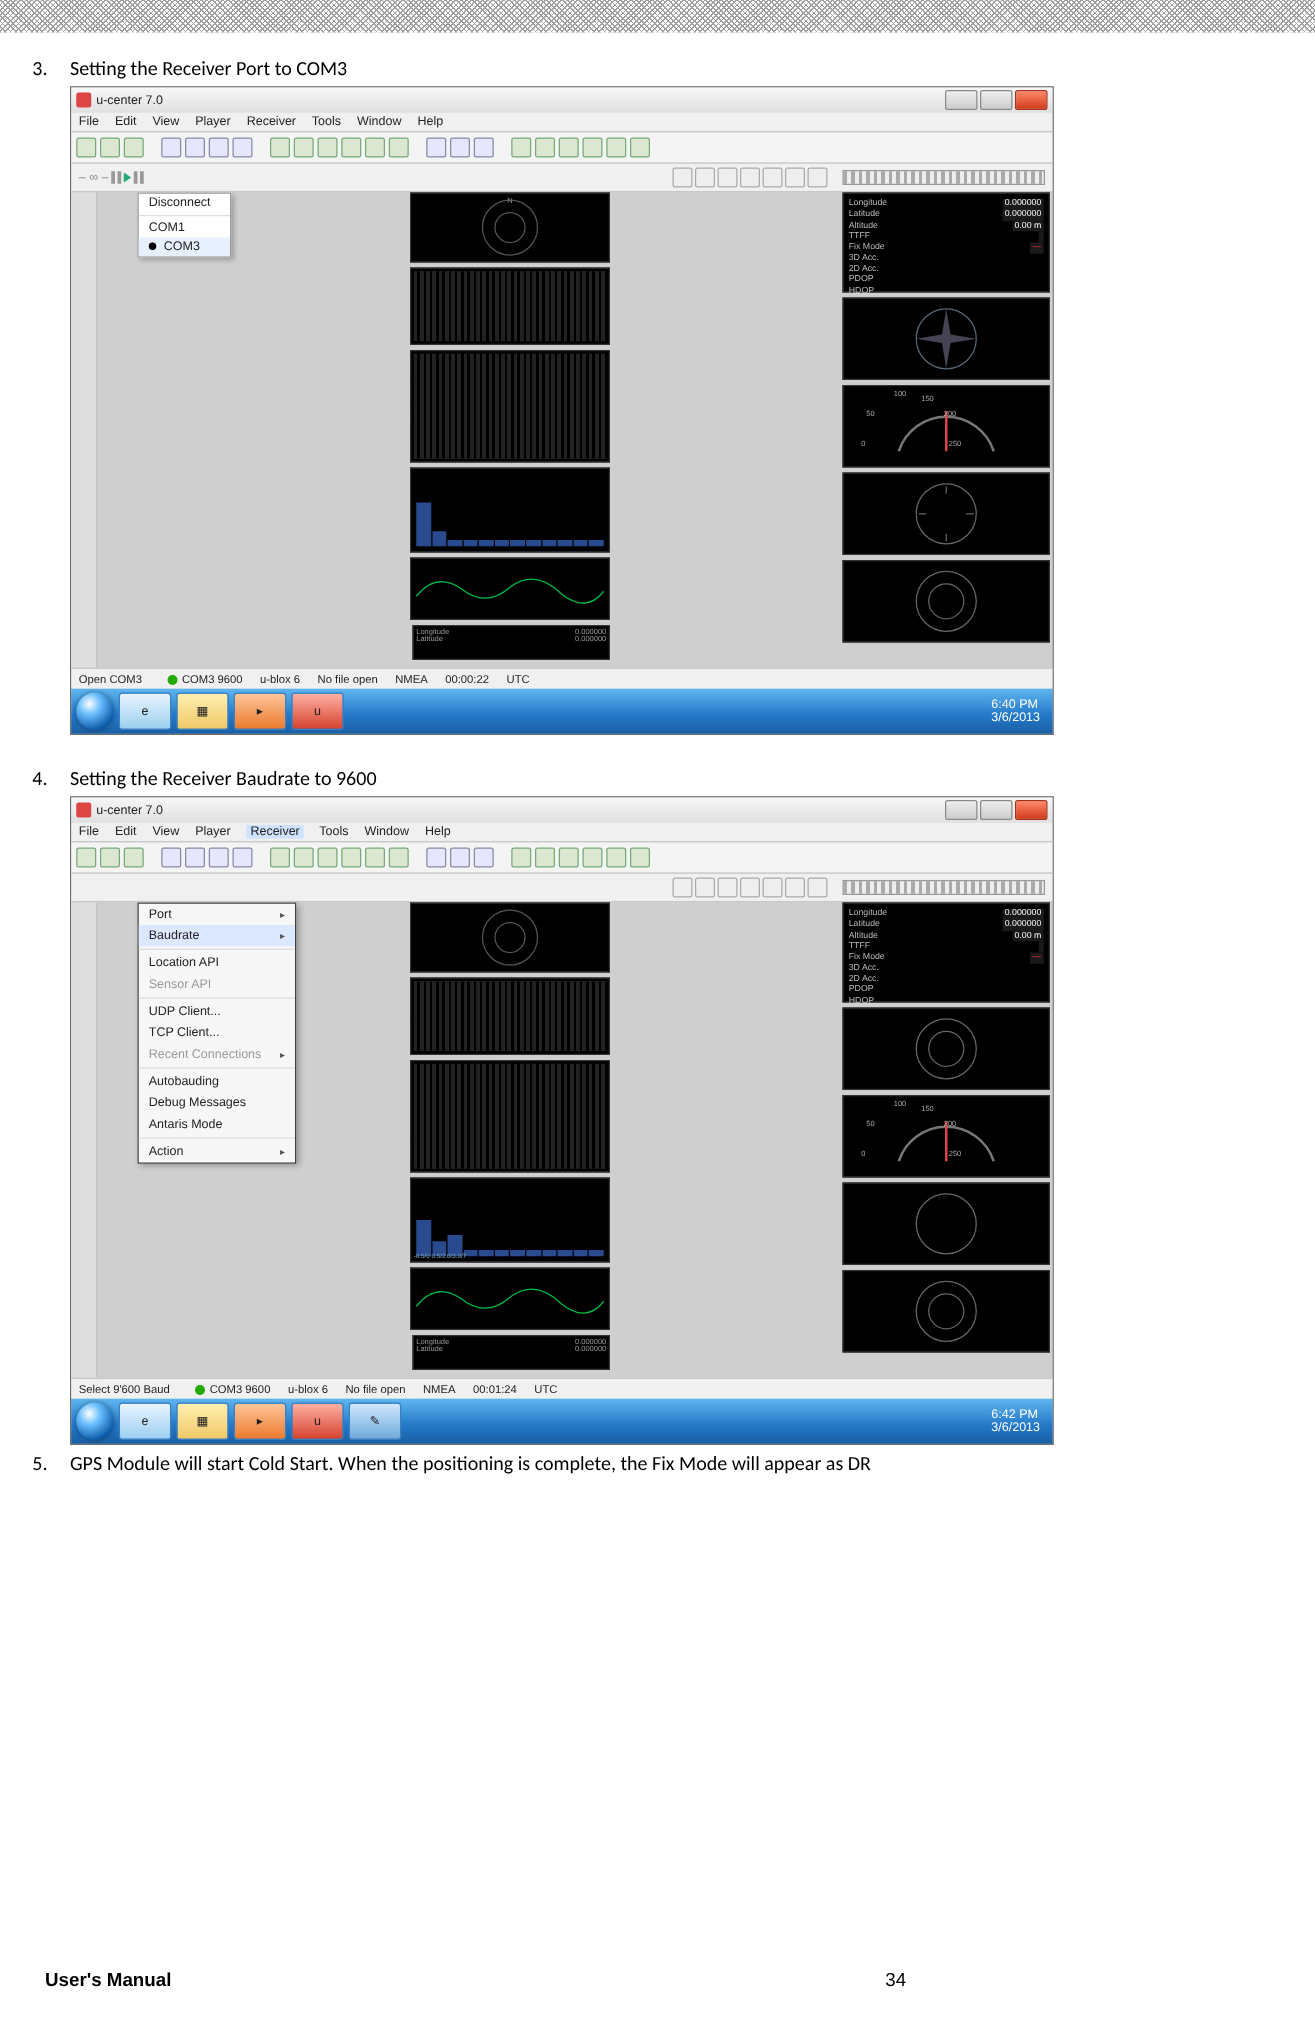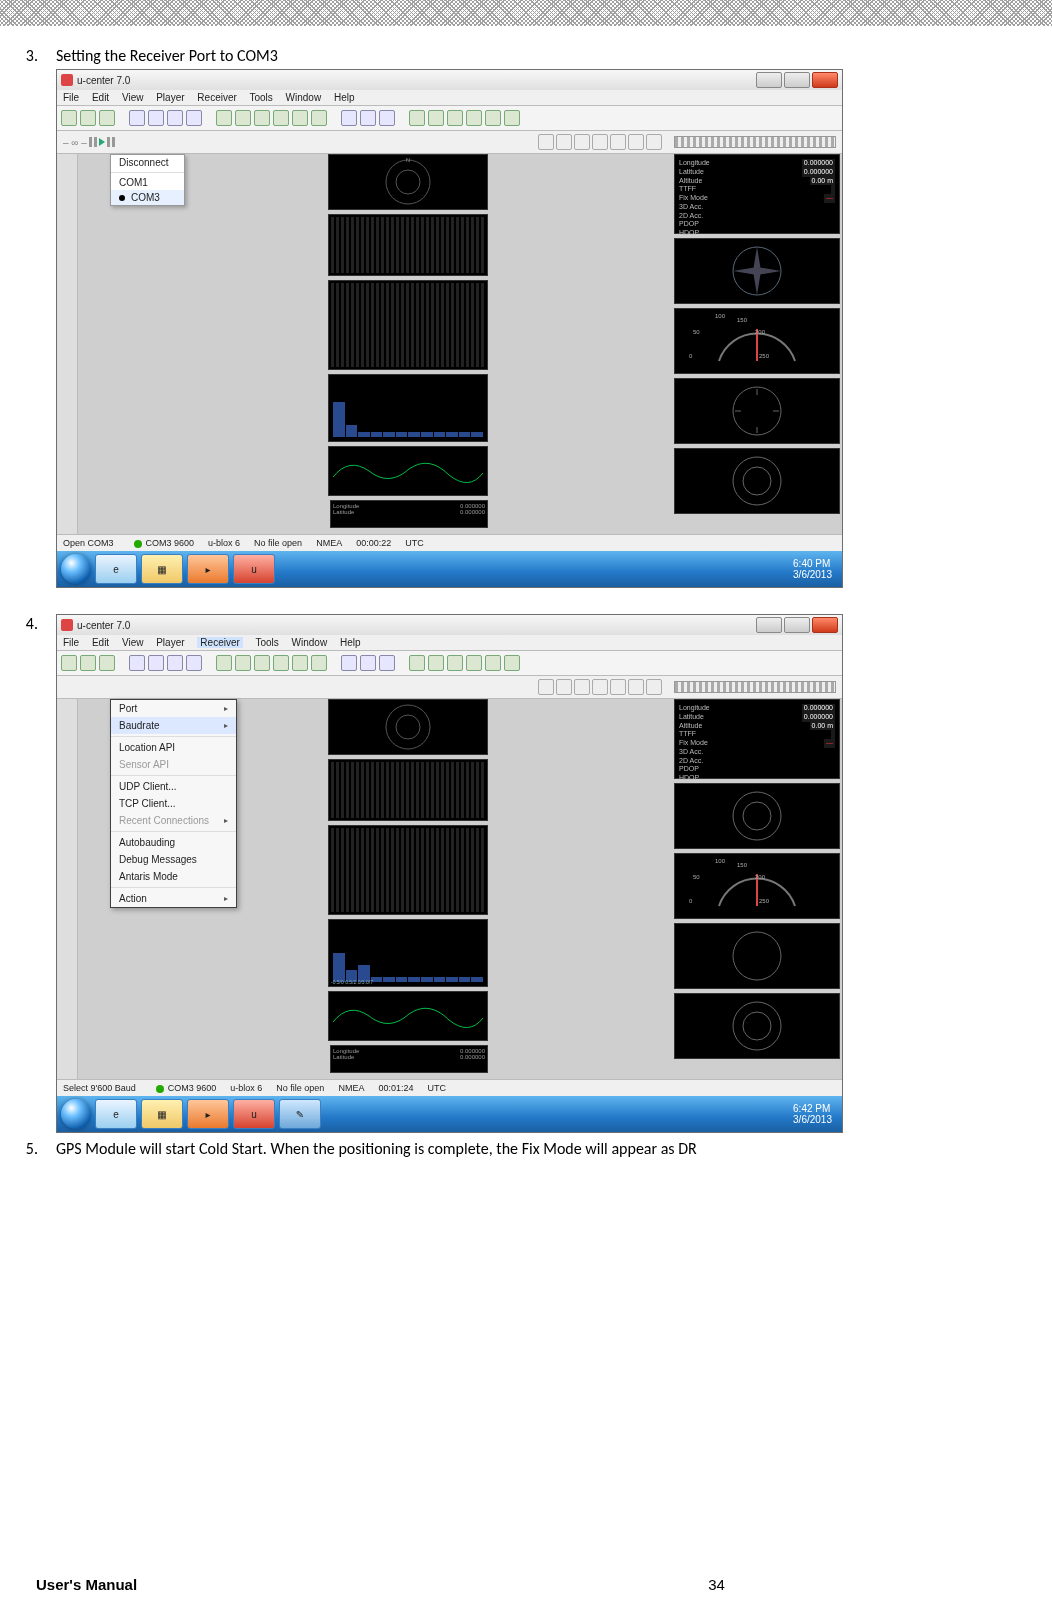--- a/index.html
+++ b/index.html
@@ -429,20 +429,21 @@
                 <div>3/6/2013</div>
               </div>
             </div>
           </div>
         </div>
       </li>
 
       <li style="margin-top:26px;">
         <span class="num">4.</span>
         <div class="body">
+          <div class="step-text">Setting the Receiver Baudrate to 9600</div>
 
           <div class="shot">
             <div class="titlebar">
               <div class="t-left">
                 <span style="width:12px;height:12px;background:#d44;border-radius:2px;display:inline-block;"></span>
                 <span>u-center 7.0</span>
               </div>
               <div class="win-btns">
                 <div class="win-btn"></div>
                 <div class="win-btn"></div>

